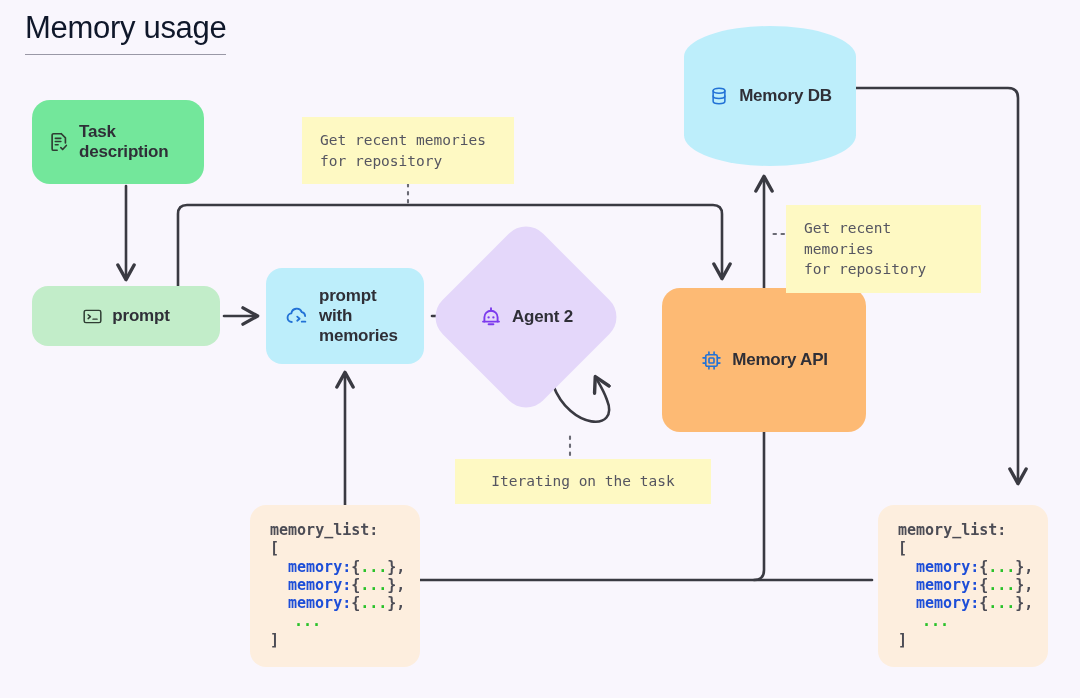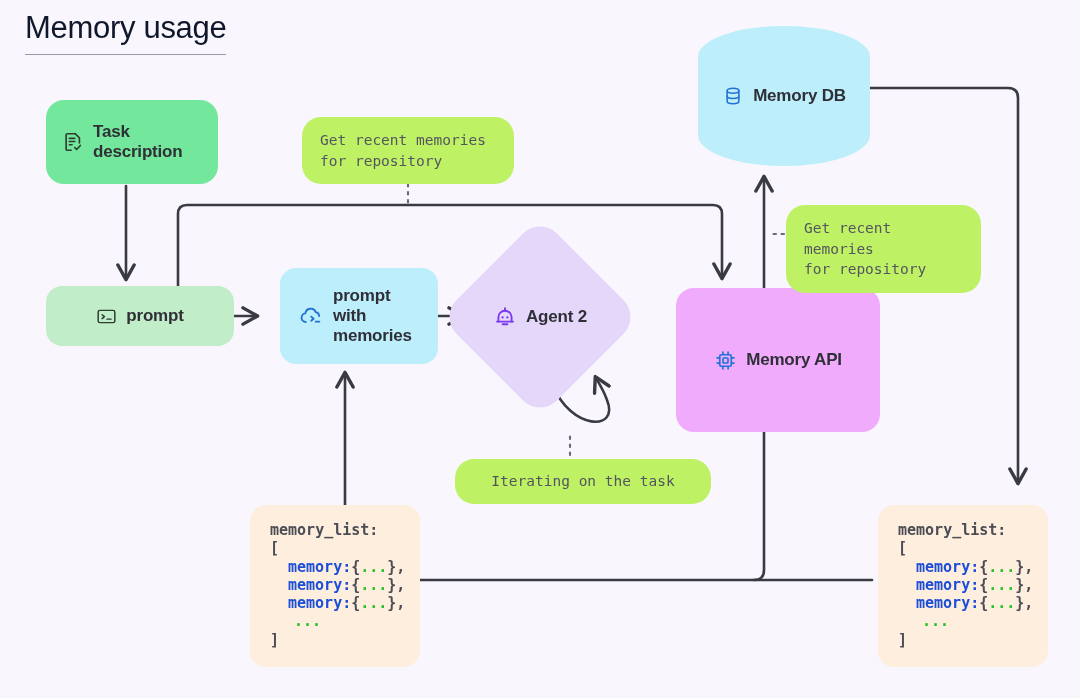--- a/index.html
+++ b/index.html
@@ -42,21 +42,20 @@
     overflow: visible;
   }
 
   
   .node {
     position: absolute;
     z-index: 3;
     box-sizing: border-box;
     display: flex;
     justify-content: center;
-    margin-left: 14px;
   }
   .node-inner {
     display: flex;
     align-items: center;
     gap: 9px;
   }
   .node-label {
     font-weight: bold;
     font-size: 17px;
     color: #2f2f37;
@@ -96,47 +95,46 @@
     position: absolute; inset: 0;
     background: #e4d7fa;
     border-radius: 24px;
     transform: rotate(45deg);
     transform-origin: center;
   }
   #node-agent .node-inner { position: relative; z-index: 2; }
   
   #node-api {
     left: 662px; top: 288px; width: 204px; height: 144px;
-    background: #f0abfc;
+    background: #fdba74;
     border-radius: 18px;
   }
   
   #node-db {
     left: 684px; top: 26px; width: 172px; height: 140px;
   }
   #node-db .cyl {
     position: absolute; inset: 0;
     background: #bdeefb;
     border-radius: 50% / 22%;
   }
   #node-db .node-inner { position: relative; z-index: 2; }
 
   
   .note {
     position: absolute;
     z-index: 3;
-    background: #bef264;
+    background: #fef9c3;
     color: #555560;
     font-family: "DejaVu Sans Mono", "Liberation Mono", monospace;
     font-size: 14.5px;
     line-height: 1.42;
     padding: 13px 18px;
     white-space: pre-line;
     box-sizing: border-box;
-    border-radius: 19px;
   }
   #note-left  { left: 302px; top: 117px; width: 212px; }
   #note-right { left: 786px; top: 205px; width: 195px; }
   #note-iter  { left: 455px; top: 459px; width: 256px; padding: 12px 18px; text-align: center; }
 
   
   .codebox {
     position: absolute;
     z-index: 3;
     background: #fdeede;

